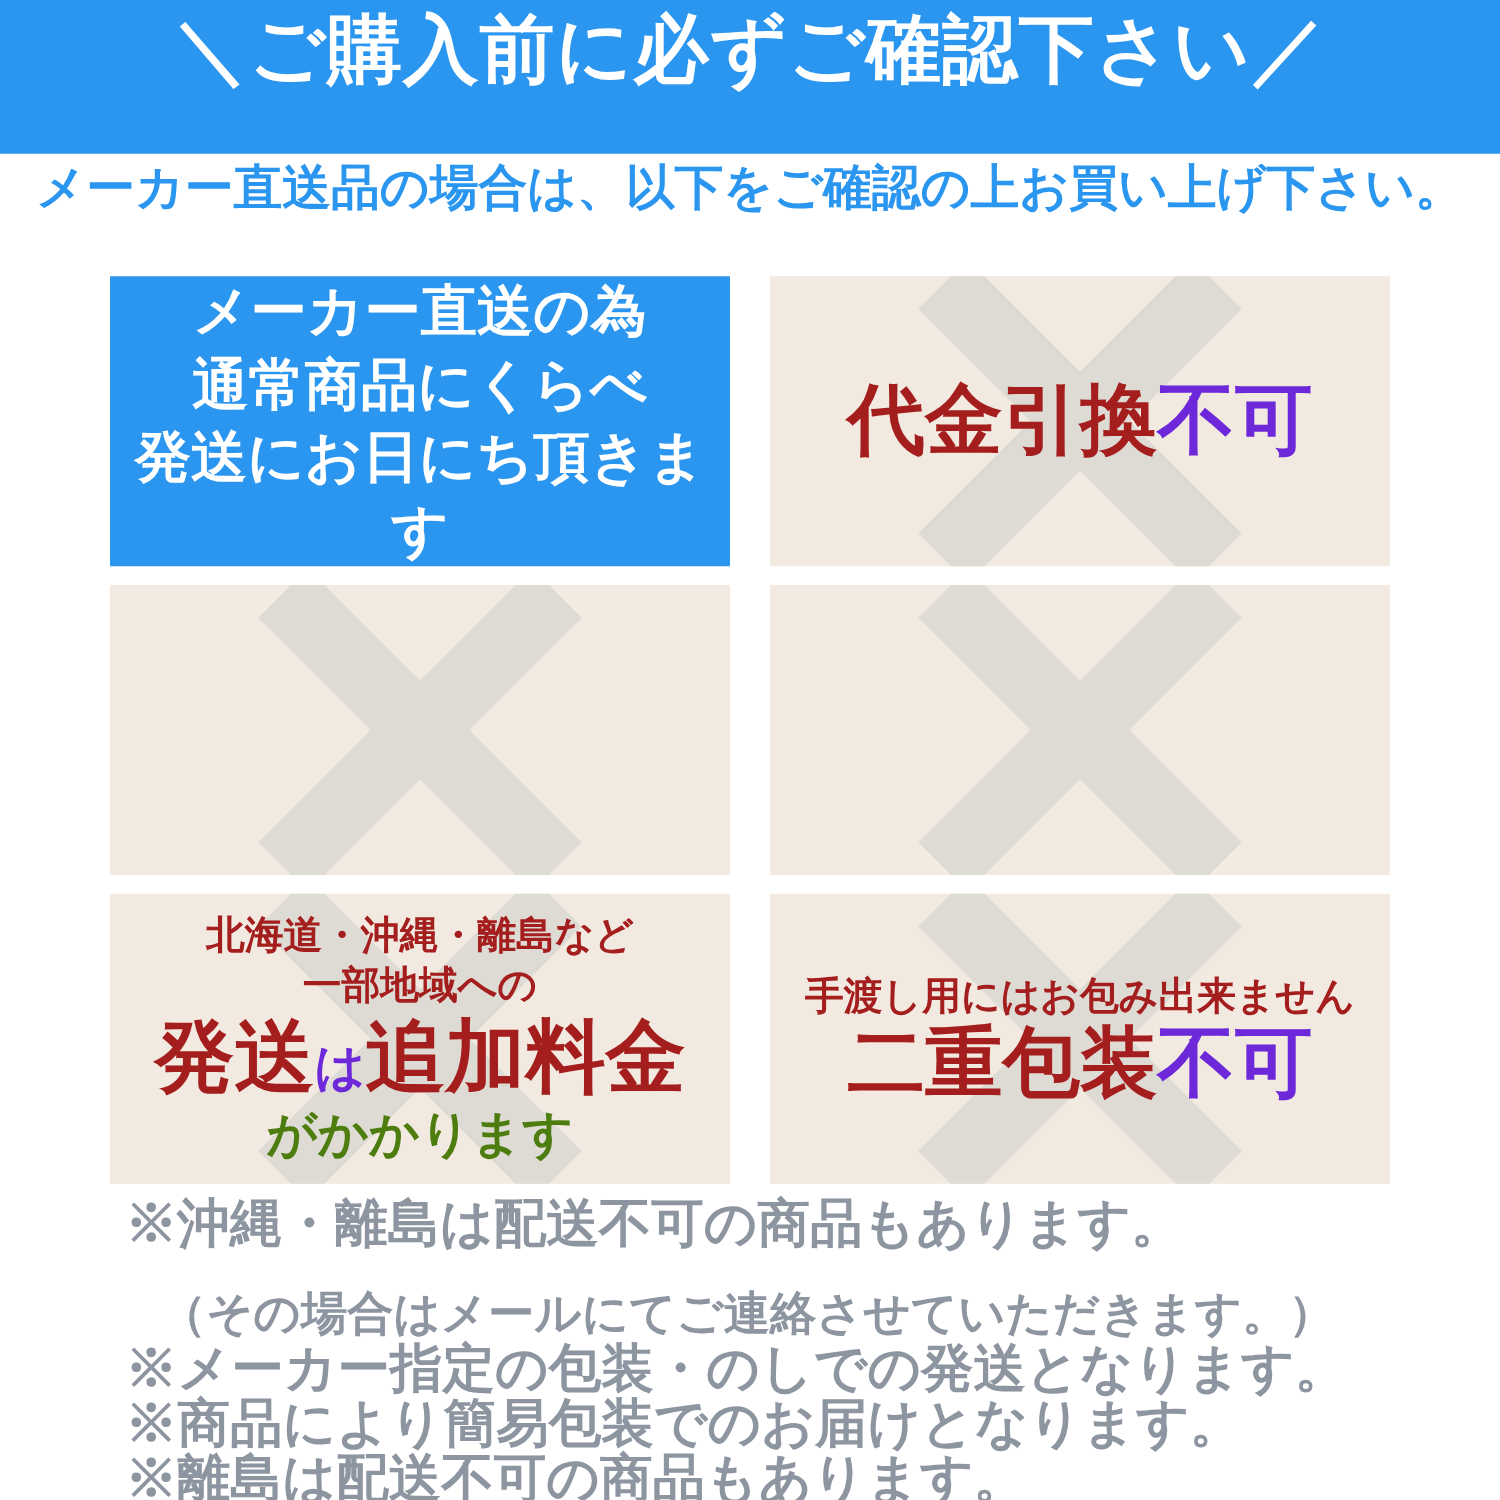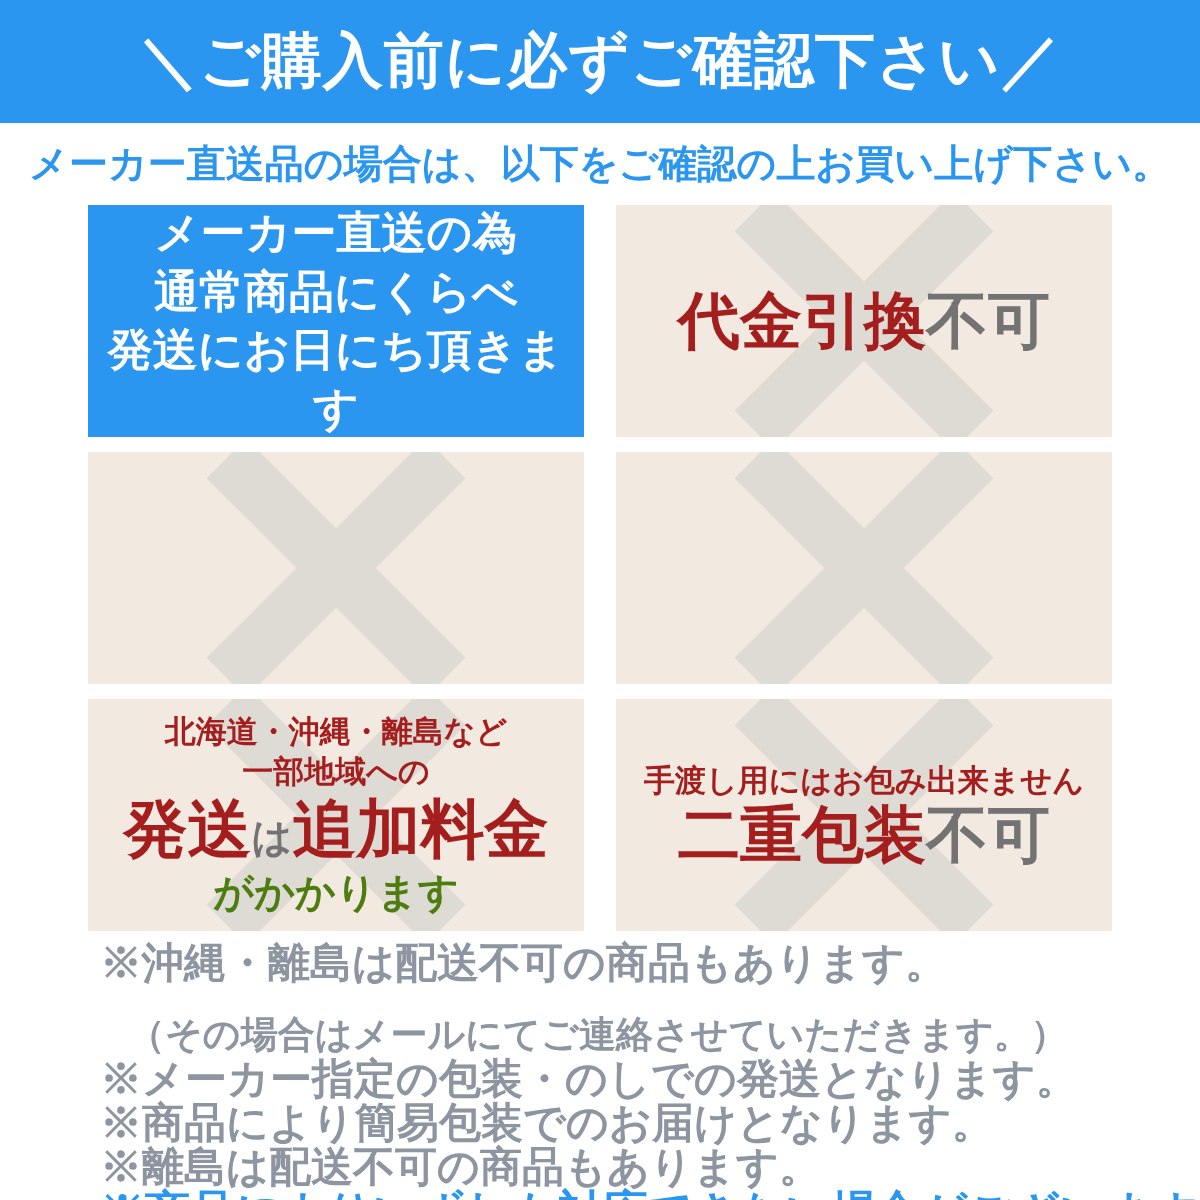--- a/index.html
+++ b/index.html
@@ -1,43 +1,43 @@
 <!DOCTYPE html>
 <html><head>
 <meta charset="utf-8">
 <style>
   html,body{margin:0;padding:0;}
   body{background:#ffffff;font-family:"Liberation Sans",sans-serif;}
   .page{position:relative;width:1200px;height:1200px;background:#fff;overflow:hidden;}
 
   
-  .header{height:123px;background:#2a96f0;display:flex;align-items:center;justify-content:center;}
+  .header{height:123px;background:#2a96f0;display:flex;justify-content:center;}
   .header-title{color:#ffffff;font-size:60px;font-weight:bold;letter-spacing:1px;white-space:nowrap;}
 
   
-  .subtitle-row{height:82px;display:flex;align-items:center;justify-content:center;}
+  .subtitle-row{height:98px;display:flex;justify-content:center;}
   .subtitle{color:#2a96f0;font-size:39px;font-weight:bold;white-space:nowrap;}
 
   
   .grid{display:grid;grid-template-columns:1fr 1fr;gap:15px 32px;padding:0 88px;}
   .cell{position:relative;height:232px;display:flex;flex-direction:column;align-items:center;justify-content:center;text-align:center;overflow:hidden;}
   .cell-blue{background:#2a96f0;}
   .cell-beige{background:#f2e9e0;}
 
   
   .xmark{position:absolute;left:0;top:0;right:0;bottom:0;}
   .xmark .bar{position:absolute;left:50%;top:50%;width:310px;height:56px;background:#dedbd5;}
   .xmark .bar1{transform:translate(-50%,-50%) rotate(45deg);}
   .xmark .bar2{transform:translate(-50%,-50%) rotate(-45deg);}
   .cell-content{position:relative;z-index:1;}
 
   .info-lines{color:#ffffff;font-size:45px;font-weight:bold;line-height:1.3;}
   .main-line{font-size:62px;font-weight:bold;white-space:nowrap;line-height:1.1;}
   .red{color:#a51e1e;}
-  .gray{color:#737373;text-align:center;}
+  .gray{color:#6d28d9;text-align:center;}
   .sub-line{font-size:36px;font-weight:bold;line-height:1.25;white-space:nowrap;}
   .sub-line-40{font-size:31px;font-weight:bold;line-height:1.3;white-space:nowrap;}
   .big-line{font-size:64px;font-weight:bold;white-space:nowrap;line-height:1.15;}
   .big-line .mid{font-size:40px;}
   .tail-line{font-size:40px;font-weight:bold;color:#4d7c0f;line-height:1.3;}
 
   
   .notes{margin:10px 0 0 100px;font-weight:bold;}
   .note{color:#8d95a1;font-size:42px;line-height:44px;white-space:nowrap;}
   .note-paren{font-size:37px;padding-left:28px;margin-top:28px;}

